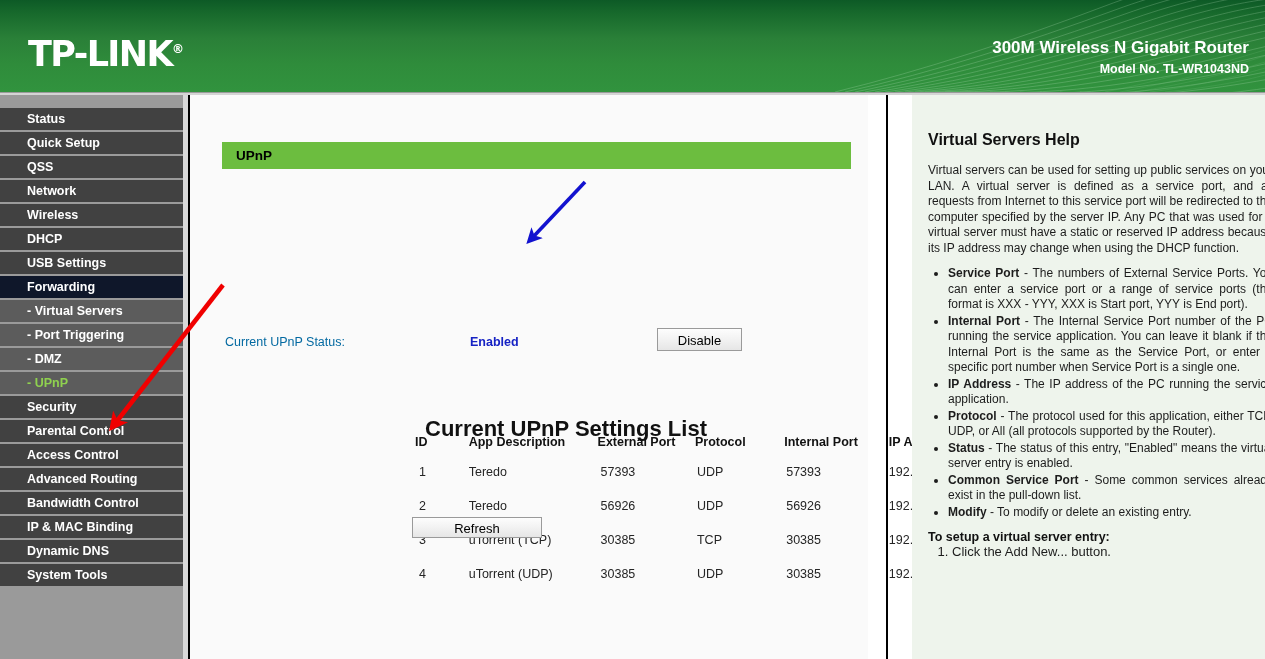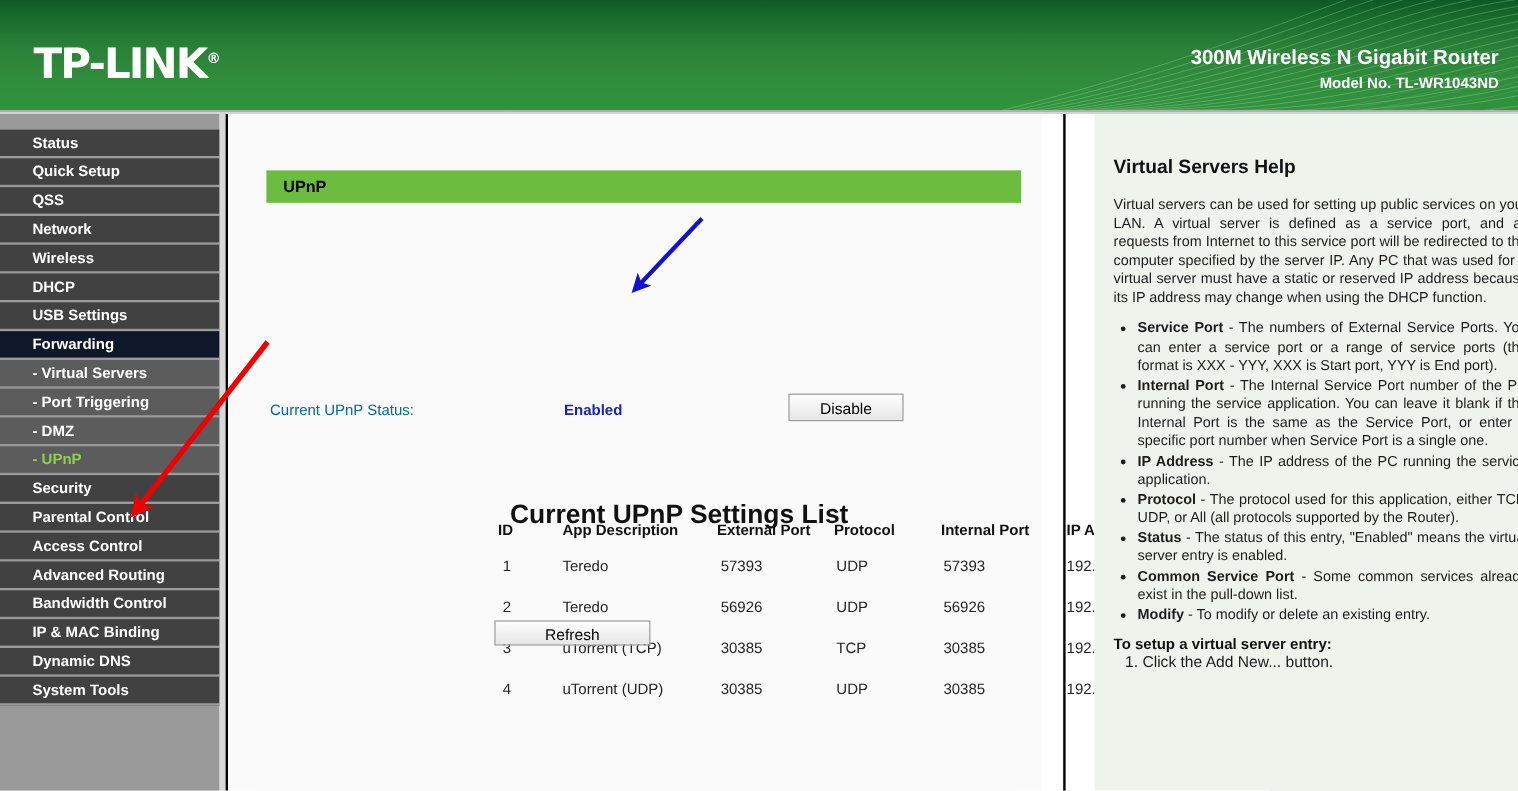--- a/index.html
+++ b/index.html
@@ -196,21 +196,21 @@
     font-family: "Liberation Sans", sans-serif;
     font-size: 13px;
     text-align: center;
     cursor: pointer;
     box-sizing: border-box;
   }
   #disable-btn {
     position: absolute;
     left: 432px;
     top: -5px;
-    width: 96px;
+    width: 85px;
     height: 23px;
     line-height: 21px;
   }
   #settings-title {
     position: absolute;
     left: 235px;
     top: 303px;
     font-size: 22px;
     font-weight: bold;
     color: #111111;

